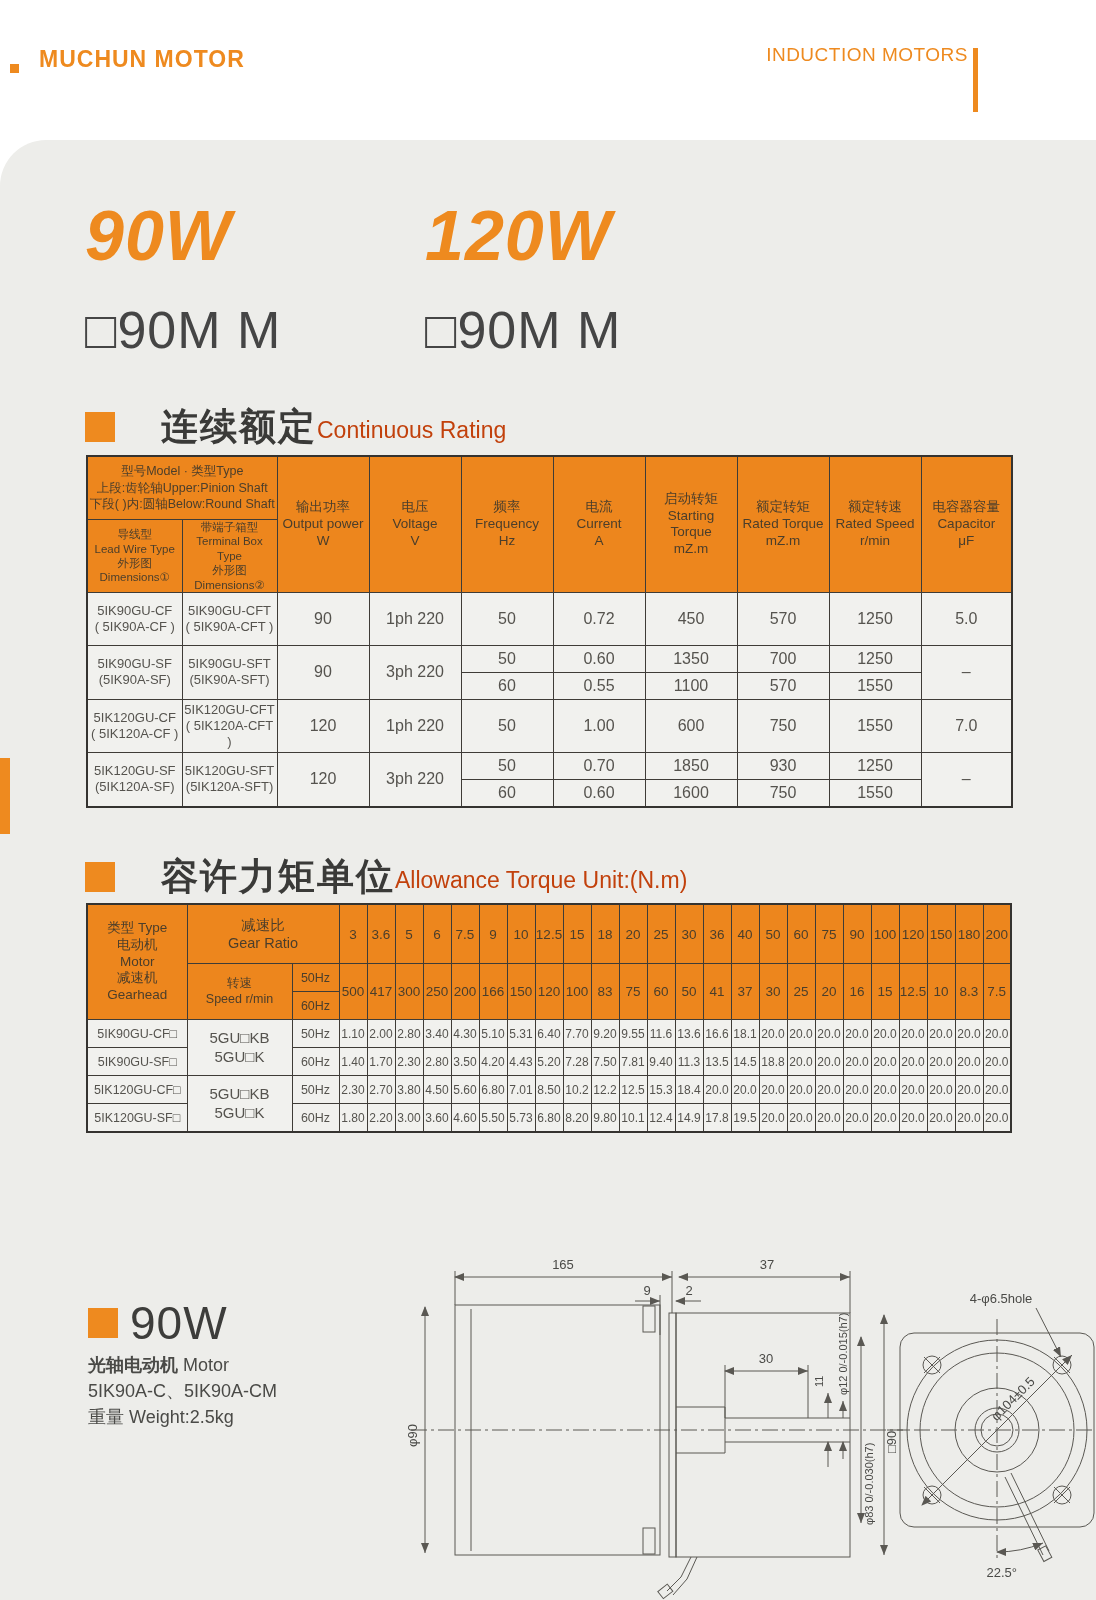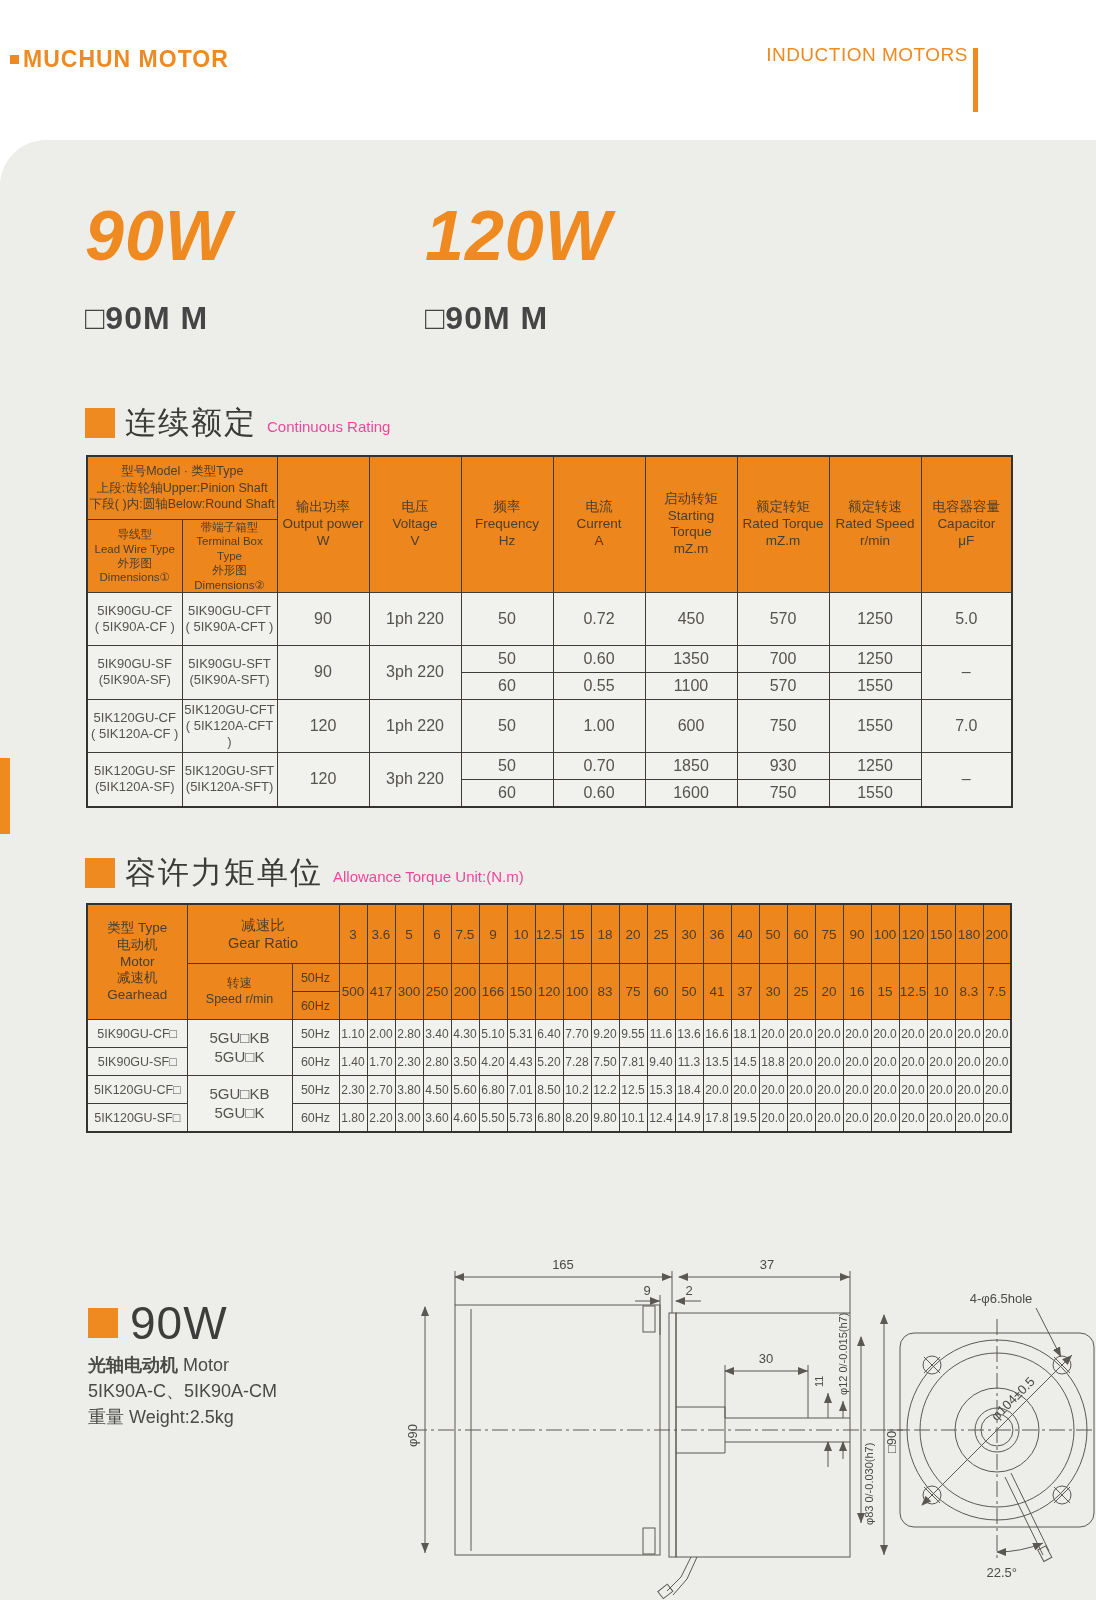--- a/index.html
+++ b/index.html
@@ -3,40 +3,40 @@
 <meta charset="utf-8">
 <style>
   html,body{margin:0;padding:0;background:#fff;}
   .page{position:relative;width:1096px;height:1600px;background:#ffffff;overflow:hidden;
         font-family:"Liberation Sans",sans-serif;color:#3c3a37;}
   .content-bg{position:absolute;left:0;top:140px;width:1096px;height:1460px;
               background:#ededea;border-top-left-radius:46px;}
   .side-tab{position:absolute;left:0;top:758px;width:10px;height:76px;background:#ee8a1f;}
 
   
-  .brand{position:absolute;left:10px;top:46px;display:flex;align-items:center;gap:4px;}
+  .brand{position:absolute;left:10px;top:46px;display:flex;align-items:flex-end;gap:20px;}
   .brand-bullet{width:9px;height:9px;background:#ee8a1f;}
   .brand-name{font-size:23px;font-weight:bold;color:#ee8a1f;letter-spacing:1px;}
   .hdr-right{position:absolute;right:128px;top:44px;text-align:right;}
   .hdr-cn{font-size:31px;font-weight:bold;color:#ee8a1f;letter-spacing:4px;line-height:1.25;}
   .hdr-en{font-size:19px;color:#ee8a1f;letter-spacing:0.5px;line-height:1.2;}
   .hdr-bar{position:absolute;right:118px;top:48px;width:5px;height:64px;background:#ee8a1f;}
 
   
   .hero-power{position:absolute;top:196px;font-size:70px;font-weight:bold;font-style:italic;
               color:#ee8a1f;letter-spacing:1px;}
   .hero-power.p1{left:85px;} .hero-power.p2{left:425px;}
-  .hero-frame{position:absolute;top:300px;font-size:32px;color:#454545;letter-spacing:1px;font-weight:bold;}
+  .hero-frame{position:absolute;top:300px;font-size:52px;color:#454545;letter-spacing:1px;}
   .hero-frame.f1{left:85px;} .hero-frame.f2{left:425px;}
 
   
   .sec{position:absolute;display:flex;align-items:center;}
   .sec-sq{width:30px;height:30px;background:#ee8a1f;margin-right:10px;flex:0 0 auto;}
-  .sec-cn{font-size:31px;font-weight:normal;color:#3a3a38;letter-spacing:2px;}
-  .sec-en{font-size:15px;color:#ec4899;margin-left:10px;padding-top:6px;}
+  .sec-cn{font-size:37px;font-weight:bold;color:#3a3a38;letter-spacing:2px;margin-left:36px;}
+  .sec-en{font-size:23px;color:#c2410c;padding-top:6px;}
   .sec1{left:85px;top:402px;} .sec2{left:85px;top:852px;}
 
   
   table{border-collapse:collapse;table-layout:fixed;}
   th,td{border:1px solid #3f3c37;text-align:center;vertical-align:middle;padding:0;
         font-weight:normal;overflow:hidden;}
   .t1,.t2{position:absolute;background:#f1f1ee;border:2px solid #353330;}
   .t1 th,.t2 th{background:#ed861d;color:#4b3e2b;}
   .t1 td,.t2 td{color:#55534e;background:#f1f1ee;}
   .hline{display:block;line-height:1.25;}

